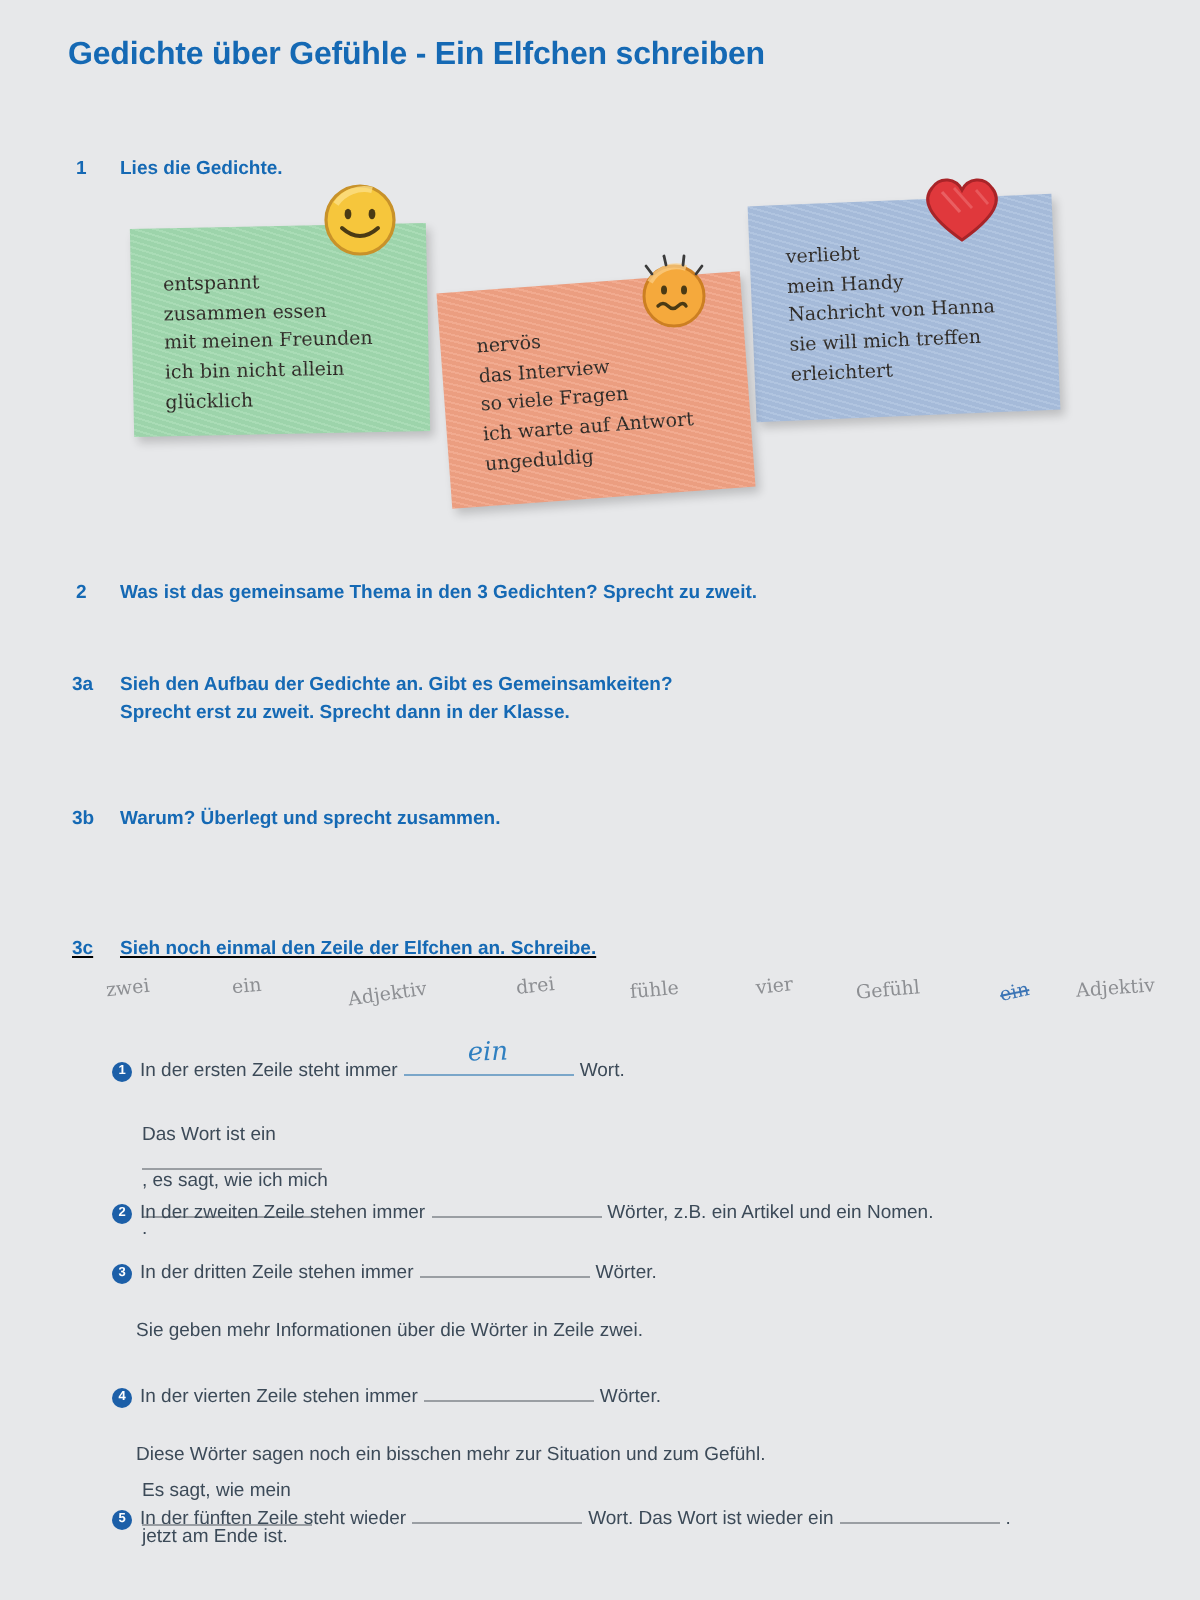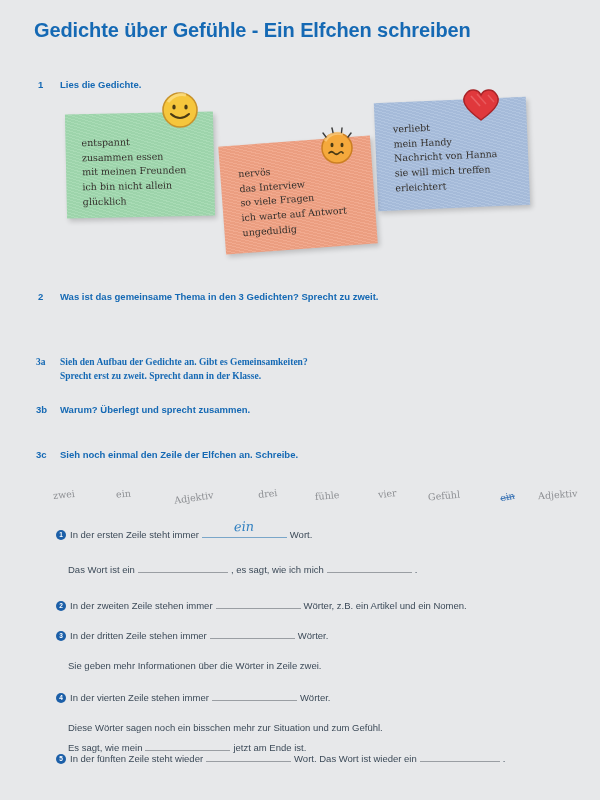--- a/index.html
+++ b/index.html
@@ -18,21 +18,21 @@
     position: relative;
     width: 600px;
     height: 800px;
   }
 
   
   .page-title {
     position: absolute;
     left: 34px;
     top: 19px;
-    font-size: 20px;
+    font-size: 16px;
     font-weight: bold;
     color: #1569b4;
     letter-spacing: -0.1px;
   }
 
   
   .task {
     position: absolute;
     display: flex;
     align-items: flex-start;
@@ -51,23 +51,23 @@
     font-size: 9.5px;
     line-height: 1.45;
   }
   .task-text .muted {
     color: #7fa9cf;
     font-weight: bold;
   }
 
   #task1 { left: 38px; top: 78px; }
   #task2 { left: 38px; top: 290px; }
-  #task3a { left: 36px; top: 356px; font-family: Liberation Serif, serif; }
+  #task3a { left: 36px; top: 336px; }
   #task3b { left: 36px; top: 403px; }
-  #task3c { left: 36px; top: 448px; }
+  #task3c { left: 36px; top: 468px; text-decoration: underline; }
   #task3a .task-num, #task3b .task-num, #task3c .task-num { width: 24px; flex:0 0 24px; }
 
   
   .note {
     position: absolute;
     box-sizing: border-box;
     padding: 14px 12px 12px 16px;
     font-family: "DejaVu Serif", serif;
     font-size: 9.5px;
     color: #2e2a26;
@@ -146,21 +146,21 @@
   
   .answer {
     position: absolute;
     display: flex;
     align-items: baseline;
     font-size: 9.5px;
     color: #3c4a58;
     white-space: nowrap;
     line-height: 1.3;
   }
-  .answer.sub { color: #3c4a58; }
+  .answer.sub { color: #3c4a58; flex-direction: column; }
   .bullet {
     display: inline-flex;
     align-items: center;
     justify-content: center;
     width: 10px;
     height: 10px;
     border-radius: 50%;
     background: #1c5fa8;
     color: #ffffff;
     font-size: 6.5px;

